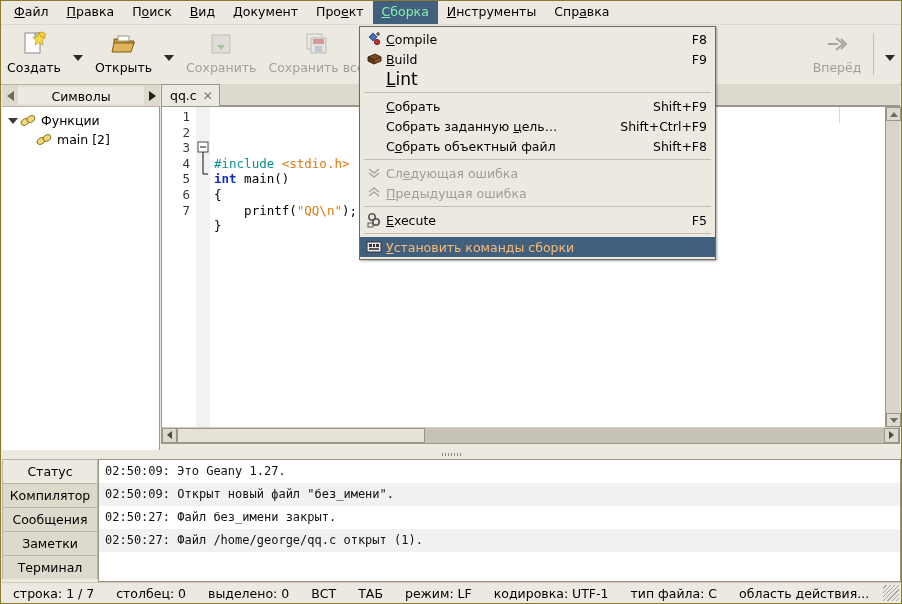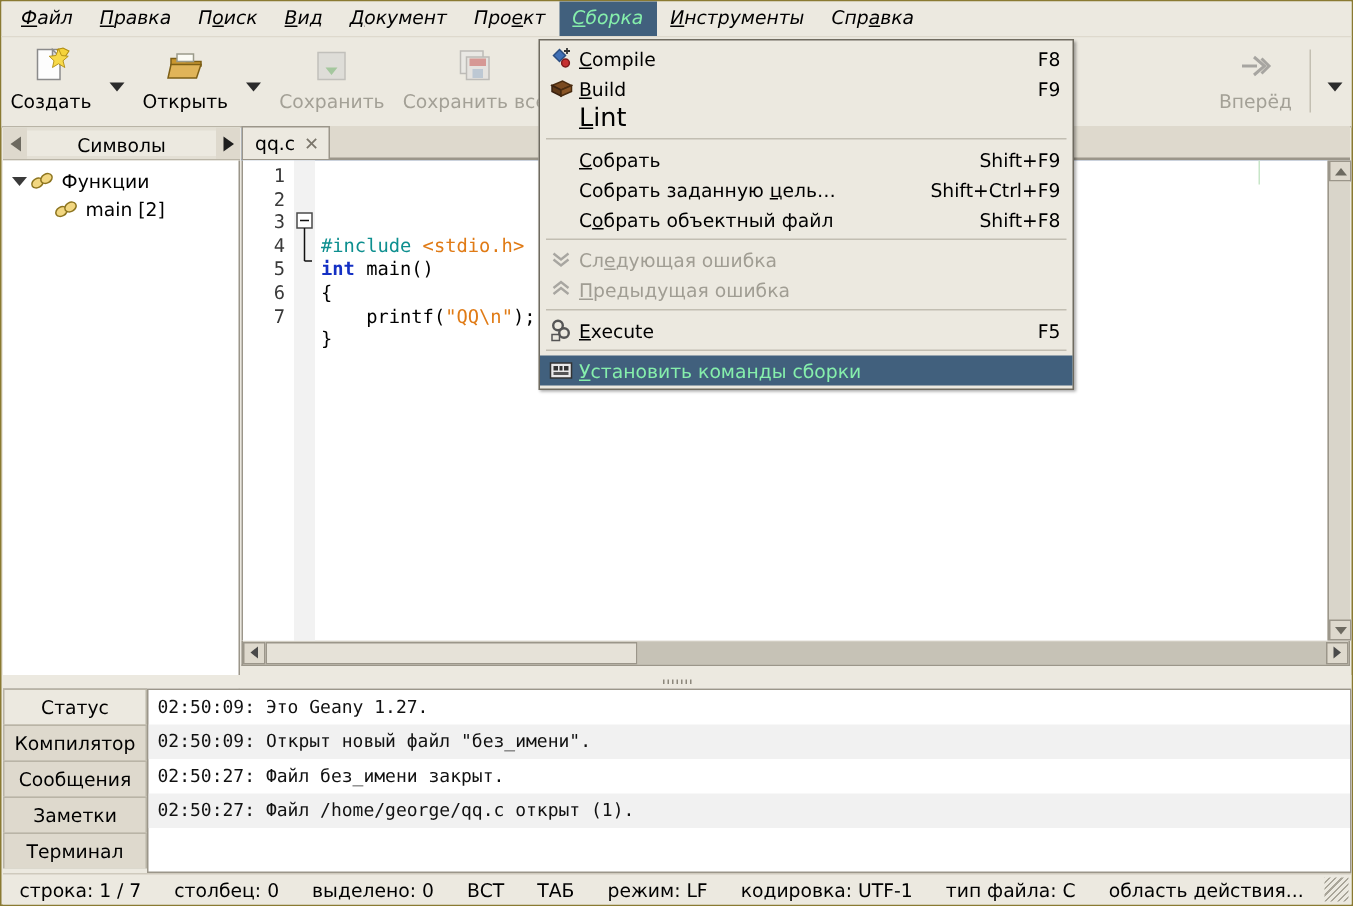--- a/index.html
+++ b/index.html
@@ -10,21 +10,21 @@
     font-size:12.5px;color:#000;
     -webkit-font-smoothing:none;
   }
   #app{position:relative;width:902px;height:604px;box-sizing:border-box;
        border:1px solid #8a7a32;background:#ece9e0;}
 
   
   .menubar{position:absolute;left:0;top:0;width:900px;height:24px;
            background:#ece9e0;display:flex;align-items:center;
            box-sizing:border-box;padding-left:4px;
-           border-bottom:1px solid #ded9cd;font-style:italic;}
+           border-bottom:1px solid #ded9cd;}
   .menuitem{padding:4px 9px 5px 9px;line-height:14px;font-size:12.5px;color:#000;white-space:nowrap;}
   .menuitem.active{background:#41607d;color:#86efac;}
   .menuitem u{text-decoration:underline;}
 
   
   .toolbar{position:absolute;left:0;top:24px;width:900px;height:60px;
            background:#ece9e0;box-sizing:border-box;
            border-bottom:1px solid #b9b4a6;display:flex;align-items:flex-start;}
   .tbtn{width:auto;min-width:62px;height:56px;display:flex;flex-direction:column;
         align-items:center;justify-content:flex-start;padding:6px 6px 0 6px;box-sizing:border-box;}
@@ -399,21 +399,21 @@
           <svg width="16" height="16">
             <circle cx="6" cy="5" r="3.2" fill="none" stroke="#555" stroke-width="1.6"></circle>
             <circle cx="10" cy="10" r="3.2" fill="none" stroke="#555" stroke-width="1.6"></circle>
             <rect x="2" y="11" width="5" height="4" fill="none" stroke="#555"></rect>
           </svg>
         </span>
         <span style="flex: 1 1 0%; padding-left: 2px;"><u>E</u>xecute</span>
         <span style="padding-left: 18px;">F5</span>
       </div>
       <div style="height: 1px; background: rgb(194, 190, 178); margin: 3px 4px;"></div>
-      <div style="display: flex; align-items: center; height: 20px; padding: 0px 8px 0px 4px; font-size: 12.5px; white-space: nowrap; background: rgb(65, 96, 125); color: #86efac;">
+      <div style="display: flex; align-items: center; height: 20px; padding: 0px 8px 0px 4px; font-size: 12.5px; white-space: nowrap; background: rgb(65, 96, 125); color: #fdba74;">
         <span style="width: 20px; display: inline-flex; align-items: center; justify-content: center;">
           <svg width="16" height="16">
             <rect x="1" y="3" width="14" height="10" fill="#e9e9e9" stroke="#333"></rect>
             <rect x="3" y="5" width="3" height="3" fill="#333"></rect>
             <rect x="7" y="5" width="2" height="3" fill="#333"></rect>
             <rect x="10" y="5" width="3" height="3" fill="#333"></rect>
             <rect x="3" y="9" width="10" height="2" fill="#555"></rect>
           </svg>
         </span>
         <span style="flex: 1 1 0%; padding-left: 2px;"><u>У</u>становить команды сборки</span>

